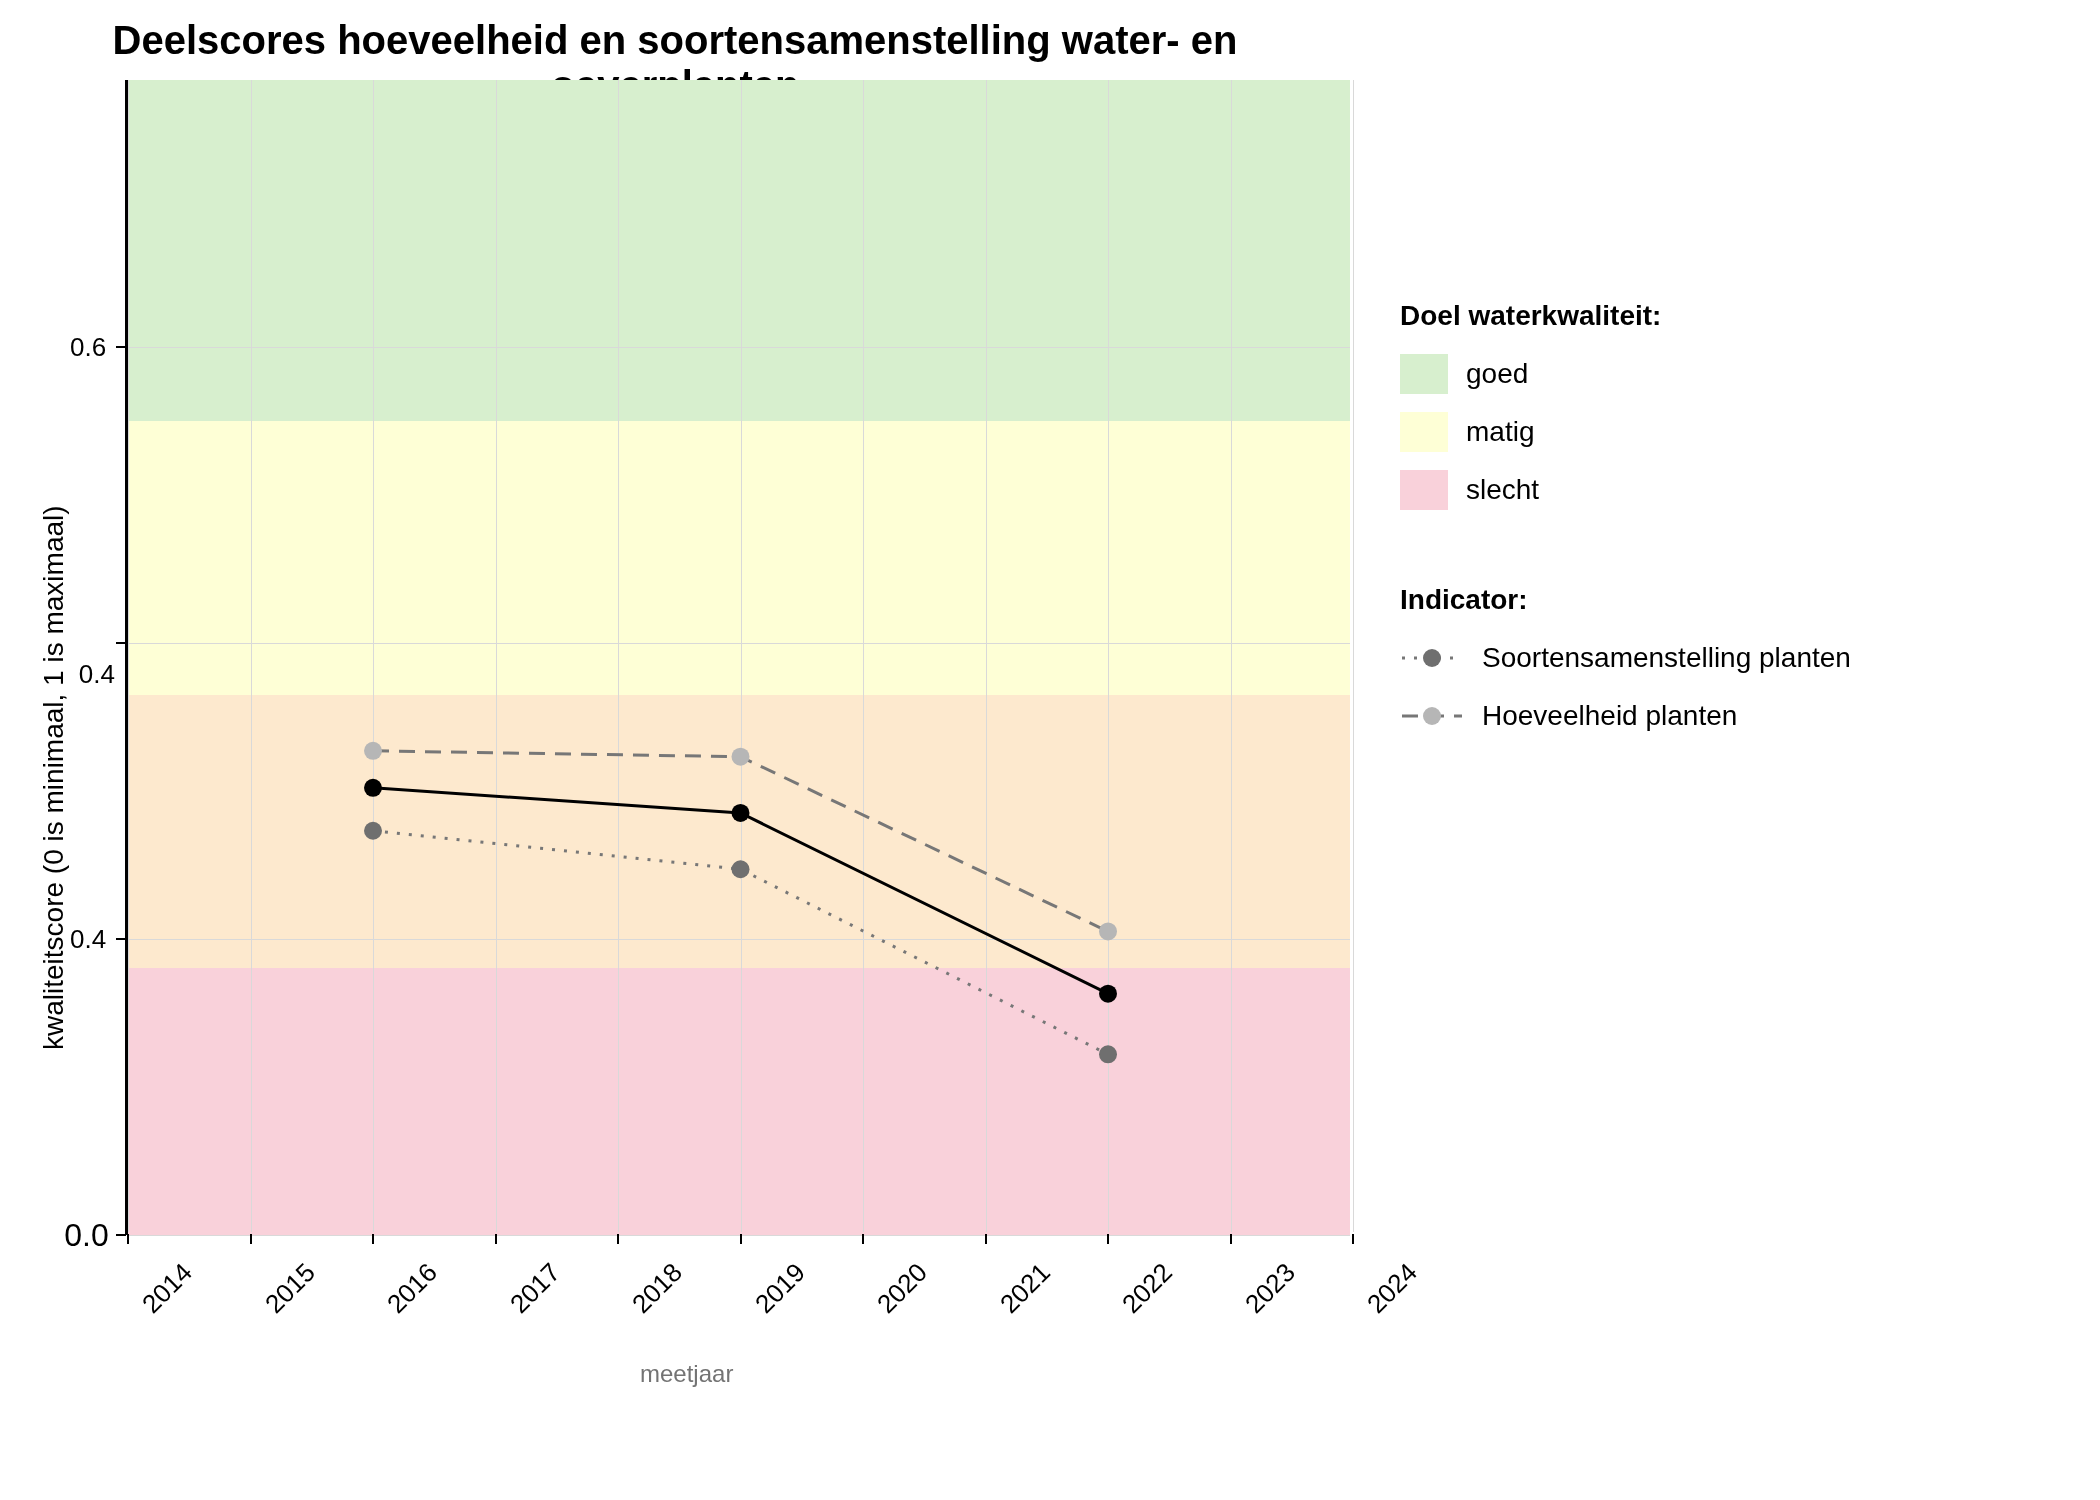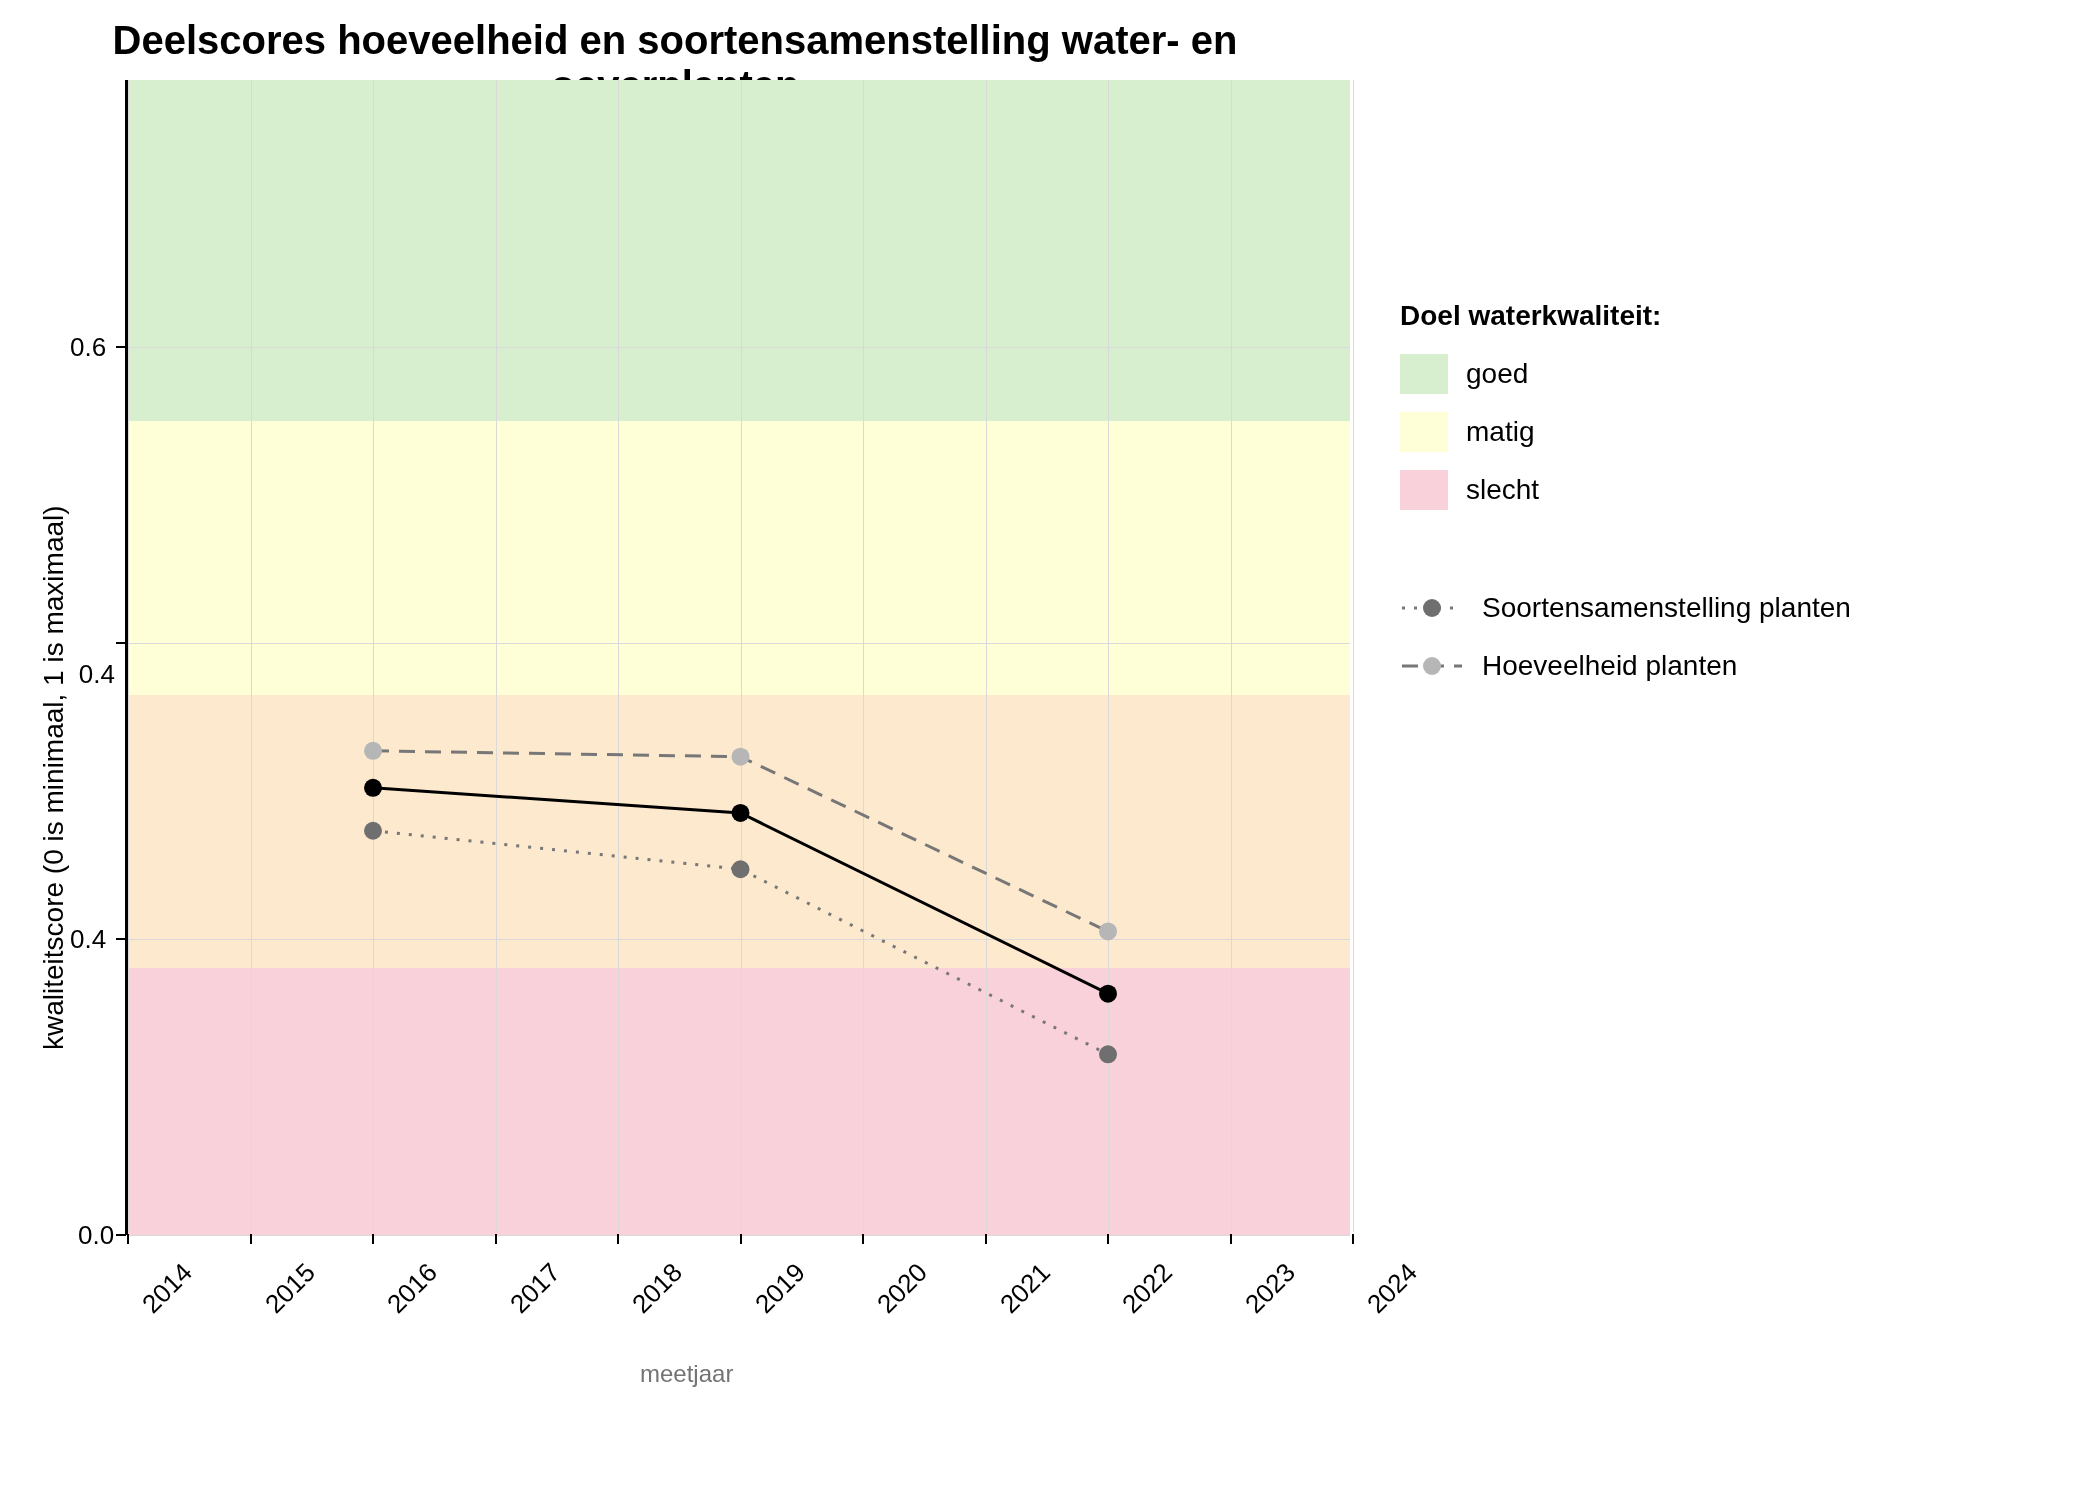--- a/index.html
+++ b/index.html
@@ -219,38 +219,39 @@
         <div class="legend-item">
           <span class="swatch" style="background: rgb(254, 255, 214);"></span>
           <span>matig</span>
         </div>
         <div class="legend-item">
           <span class="swatch" style="background: rgb(249, 209, 218);"></span>
           <span>slecht</span>
         </div>
       </div>
     <div class="legend-gap"></div>
+    <div class="legend-title">Indicator:</div>
     <div id="legend-series-items">
         <div class="legend-line-item">
           <span class="legend-line-swatch"><svg width="64" height="40">
               <line x1="2" y1="20" x2="62" y2="20" stroke="#777777" stroke-width="3" stroke-dasharray="3,9"></line>
               <circle cx="32" cy="20" r="9" fill="#6f6f6f"></circle>
             </svg></span>
           <span>Soortensamenstelling planten</span>
         </div>
         <div class="legend-line-item">
           <span class="legend-line-swatch"><svg width="64" height="40">
               <line x1="2" y1="20" x2="62" y2="20" stroke="#777777" stroke-width="3" stroke-dasharray="16,10"></line>
               <circle cx="32" cy="20" r="9" fill="#b6b6b6"></circle>
             </svg></span>
           <span>Hoeveelheid planten</span>
         </div>
       </div>
   </div>
-<div class="ylabel-text" style="left: 78px; position: absolute; top: 1235px; transform: translateY(-50%); font-size: 26px;">0.0</div>
+<div class="ylabel-text" style="left: 58px; position: absolute; top: 1235px; transform: translateY(-50%); font-size: 32px; text-align: center;">0.0</div>
     <div class="ylabel-text" style="left: 70px; position: absolute; top: 938.846px; transform: translateY(-50%); font-size: 26px;">0.4</div>
     <div class="ylabel-text" style="left: 70px; position: absolute; top: 674px; transform: translateY(-50%); font-size: 26px; text-align: right;">0.4</div>
     <div class="ylabel-text" style="left: 70px; position: absolute; top: 346.538px; transform: translateY(-50%); font-size: 26px;">0.6</div>
     <div class="xlabel-text" style="left: 119px; top: 1257px;">2014</div>
     <div class="xlabel-text" style="left: 241.5px; top: 1257px;">2015</div>
     <div class="xlabel-text" style="left: 364px; top: 1257px;">2016</div>
     <div class="xlabel-text" style="left: 486.5px; top: 1257px;">2017</div>
     <div class="xlabel-text" style="left: 609px; top: 1257px;">2018</div>
     <div class="xlabel-text" style="left: 731.5px; top: 1257px;">2019</div>
     <div class="xlabel-text" style="left: 854px; top: 1257px;">2020</div>

